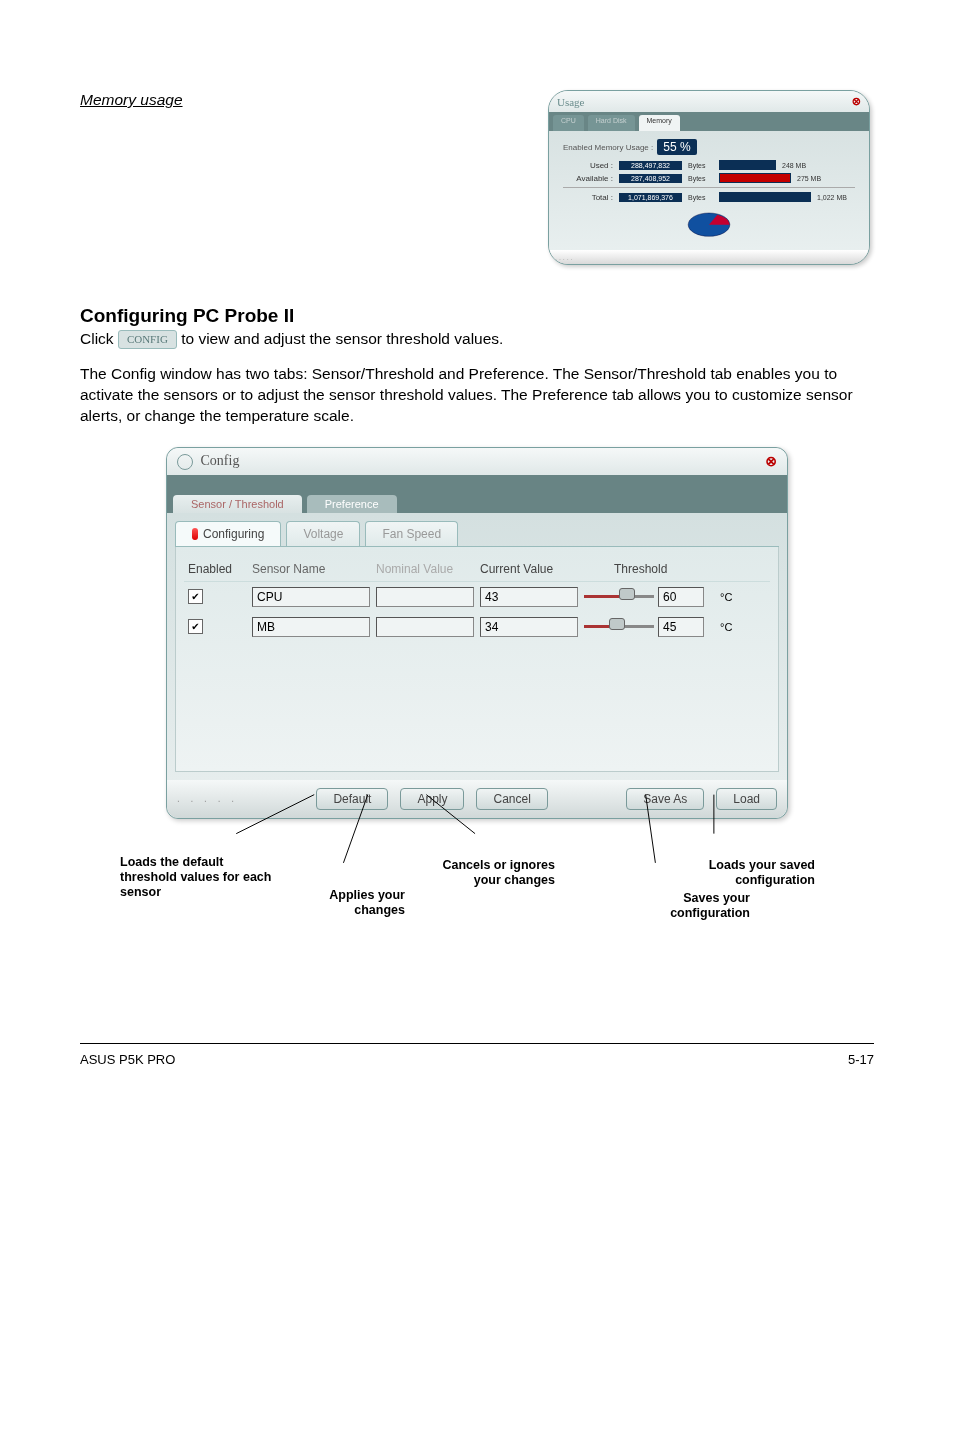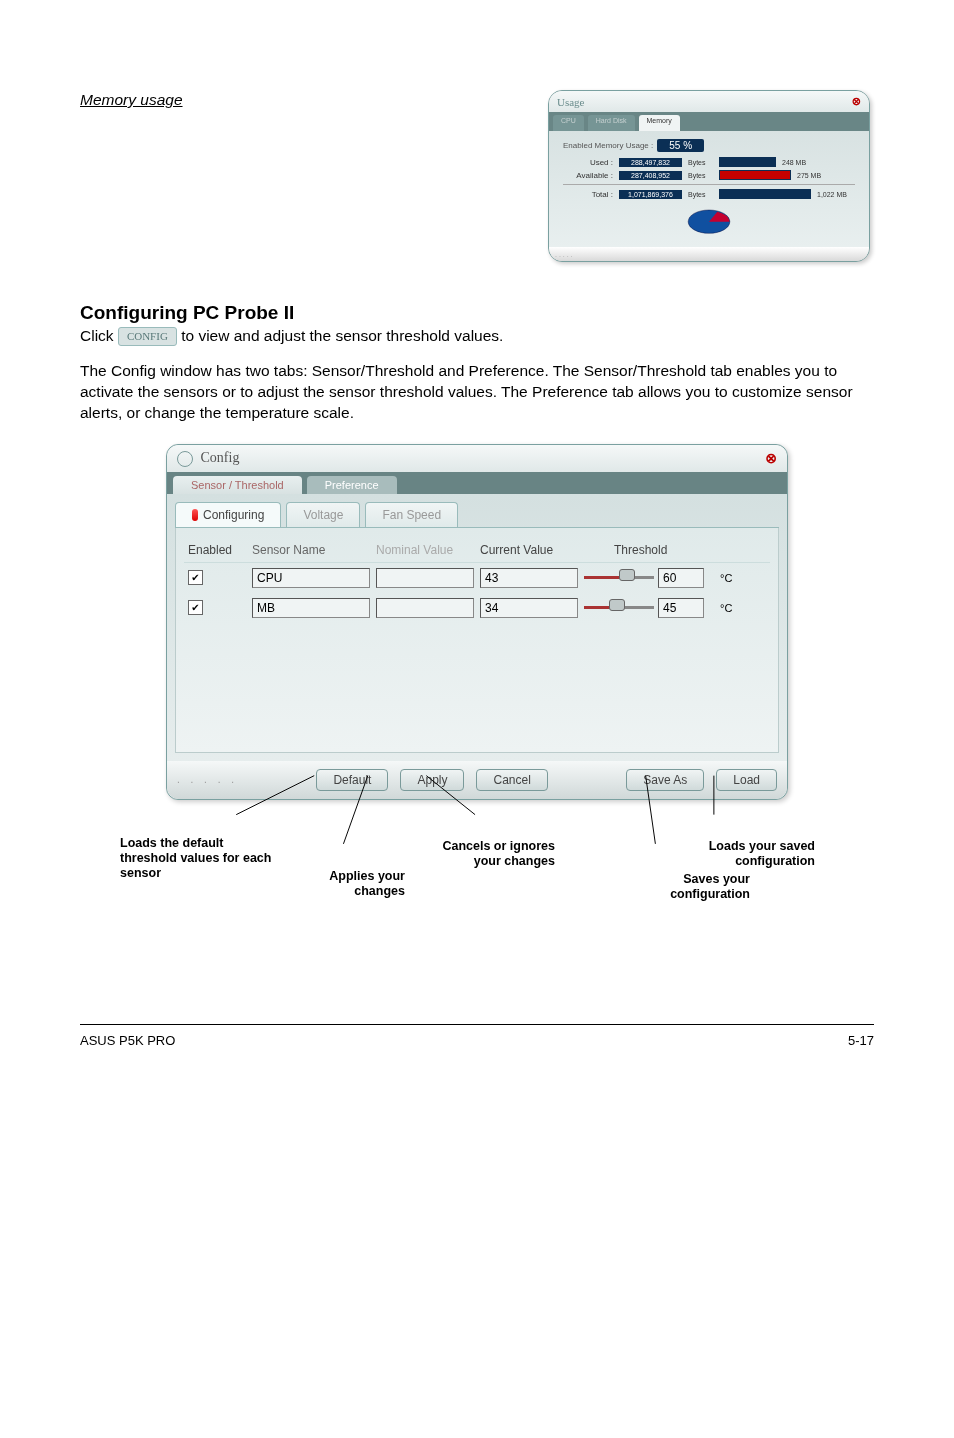--- a/index.html
+++ b/index.html
@@ -30,21 +30,21 @@
   }
   .top-right {
     width: 330px;
     display: flex;
     justify-content: center;
     align-items: flex-start;
   }
   .mem-window {
     width: 320px;
     border: 1px solid #7aa0a0;
-    border-radius: 14px;
+    border-radius: 20px;
     overflow: hidden;
     box-shadow: 2px 2px 4px rgba(0,0,0,0.2);
     background: #e5e5e5;
   }
   .mem-title {
     background: linear-gradient(#f5f8f8, #e0e8e8);
     font-family: 'Comic Sans MS', cursive;
     font-size: 11px;
     color: #6b8d8d;
     padding: 4px 8px;
@@ -86,22 +86,22 @@
     display: flex;
     align-items: center;
     gap: 4px;
     margin-bottom: 5px;
     font-size: 8px;
     color: #555;
   }
   .mem-hdr .pct {
     background: #0b2f55;
     color: #fff;
-    padding: 1px 12px;
-    font-size: 10px;
+    padding: 1px 6px;
+    font-size: 12px;
     border-radius: 2px;
   }
   .mem-row {
     display: flex;
     align-items: center;
     gap: 6px;
     margin: 3px 0;
   }
   .mem-row .lab { width: 50px; text-align: right; }
   .mem-row .val {
@@ -182,21 +182,21 @@
   .cfg-close {
     color: #b00;
     font-weight: bold;
     font-size: 14px;
   }
   .cfg-tabs-outer {
     background: #688484;
     padding: 0 6px;
     display: flex;
     gap: 5px;
-    height: 22px;
+    height: 38px;
     align-items: flex-end;
   }
   .cfg-tab-outer {
     background: #a8bcbc;
     color: #fff;
     font-size: 11px;
     padding: 3px 18px;
     border-radius: 4px 4px 0 0;
   }
   .cfg-tab-outer.active {

